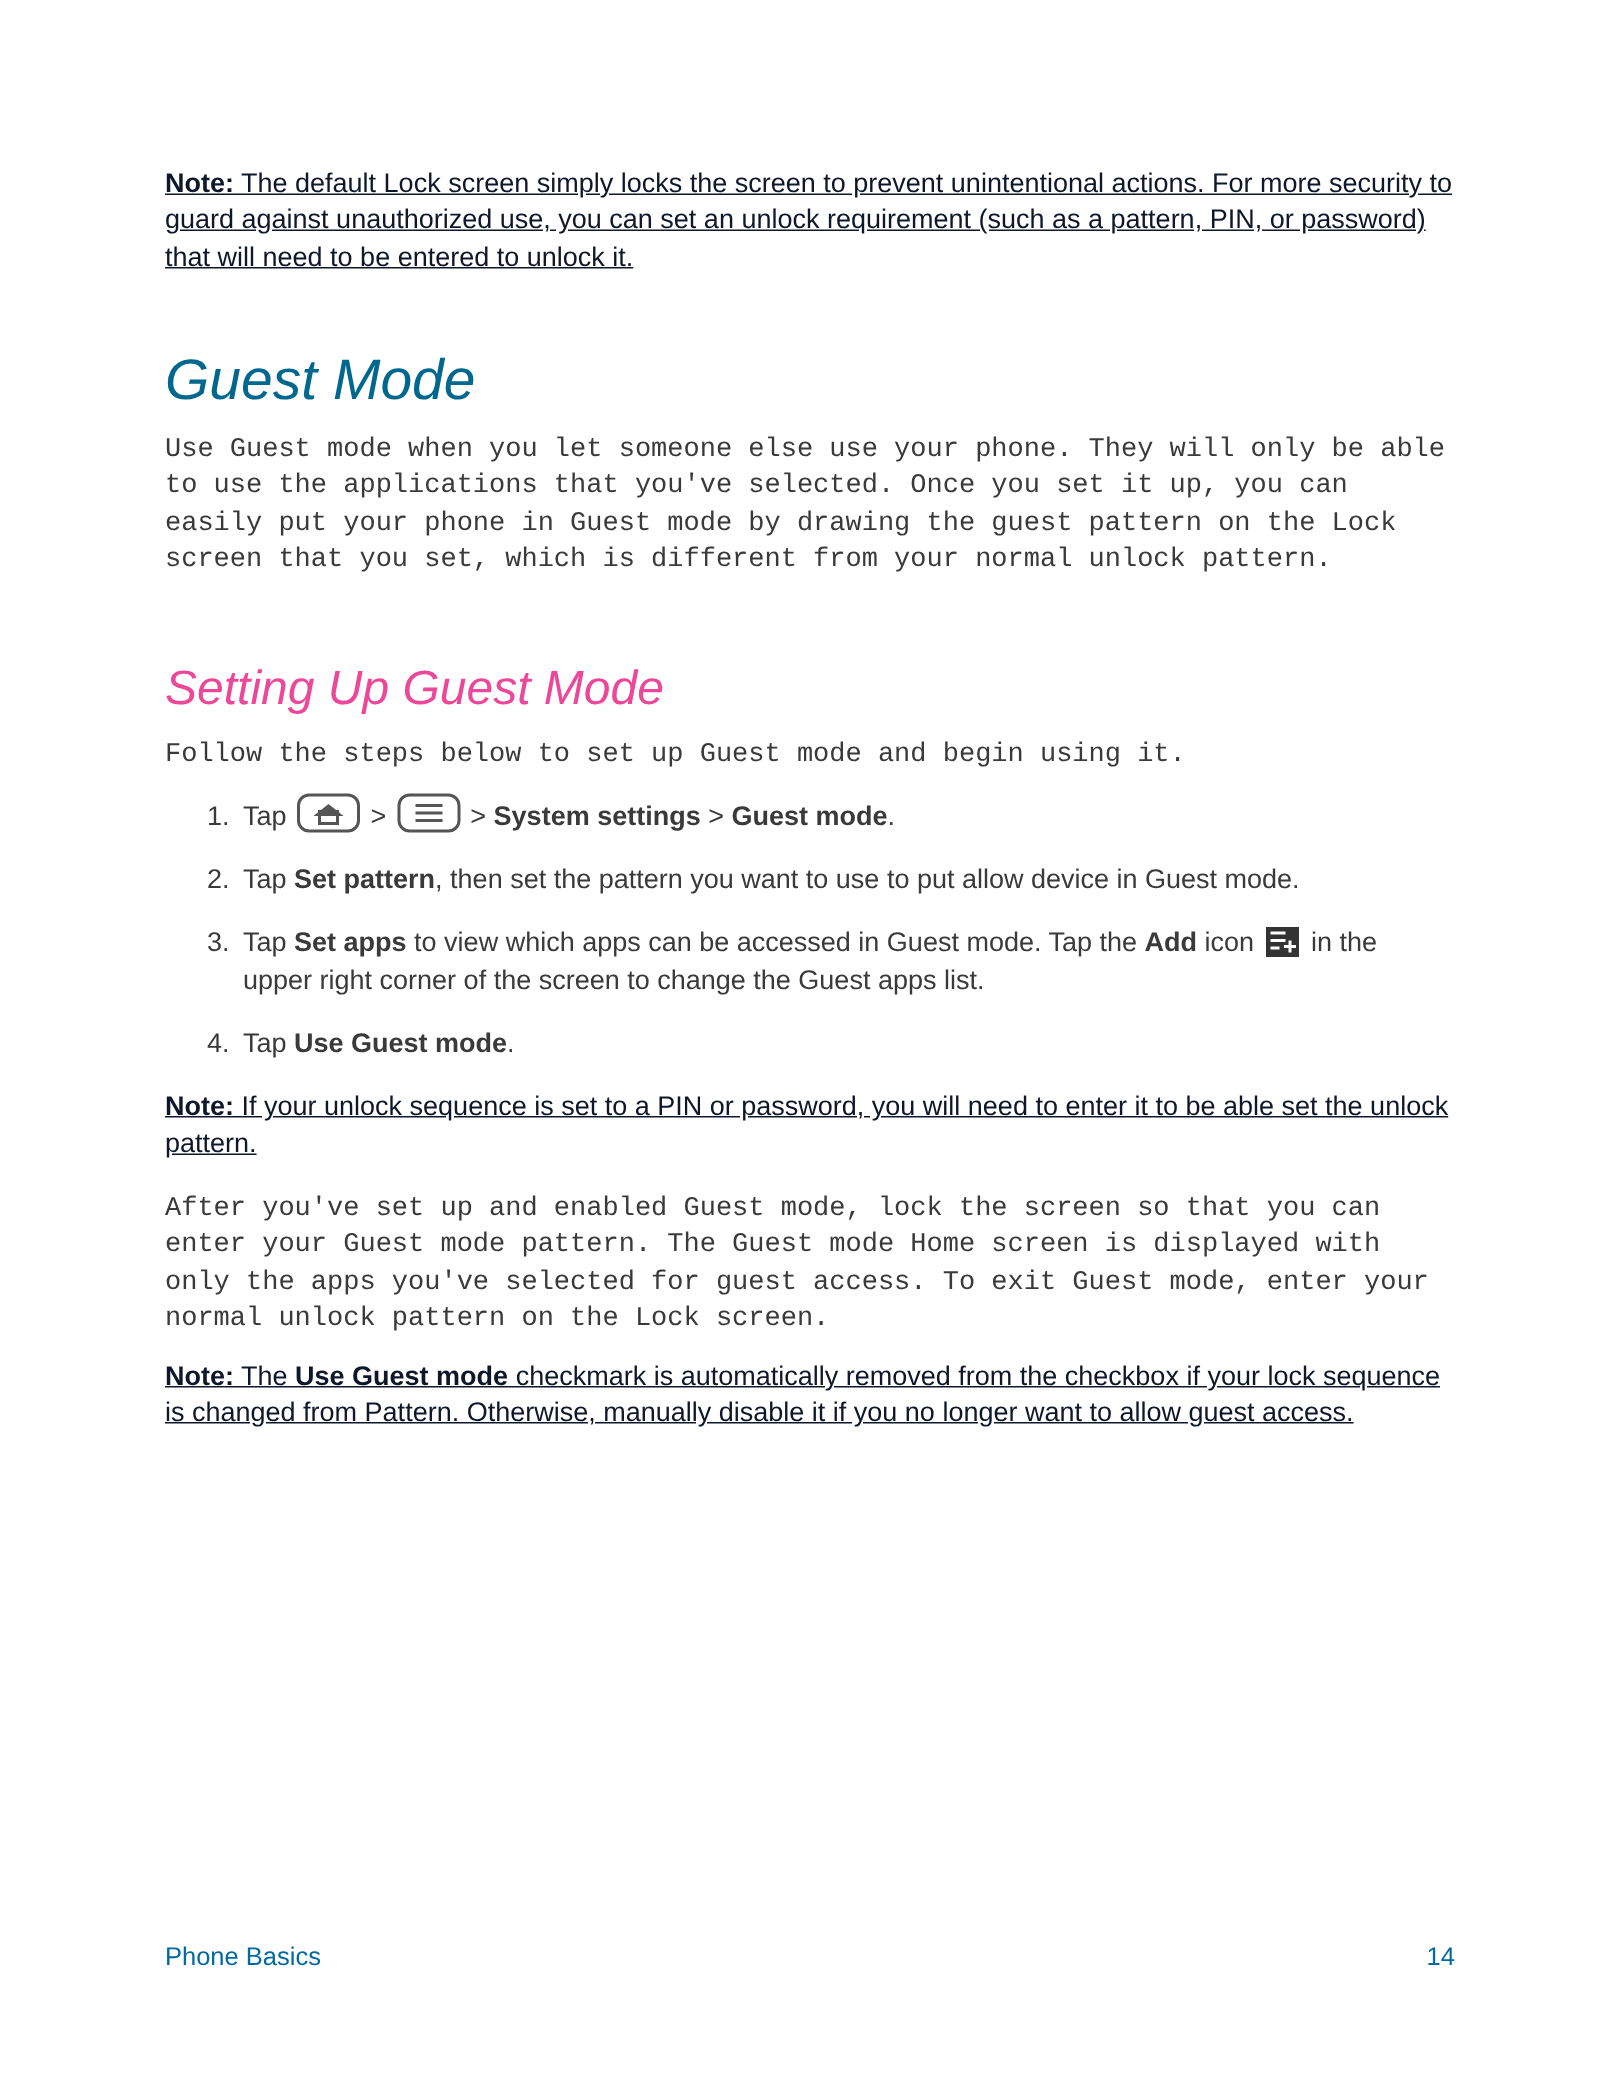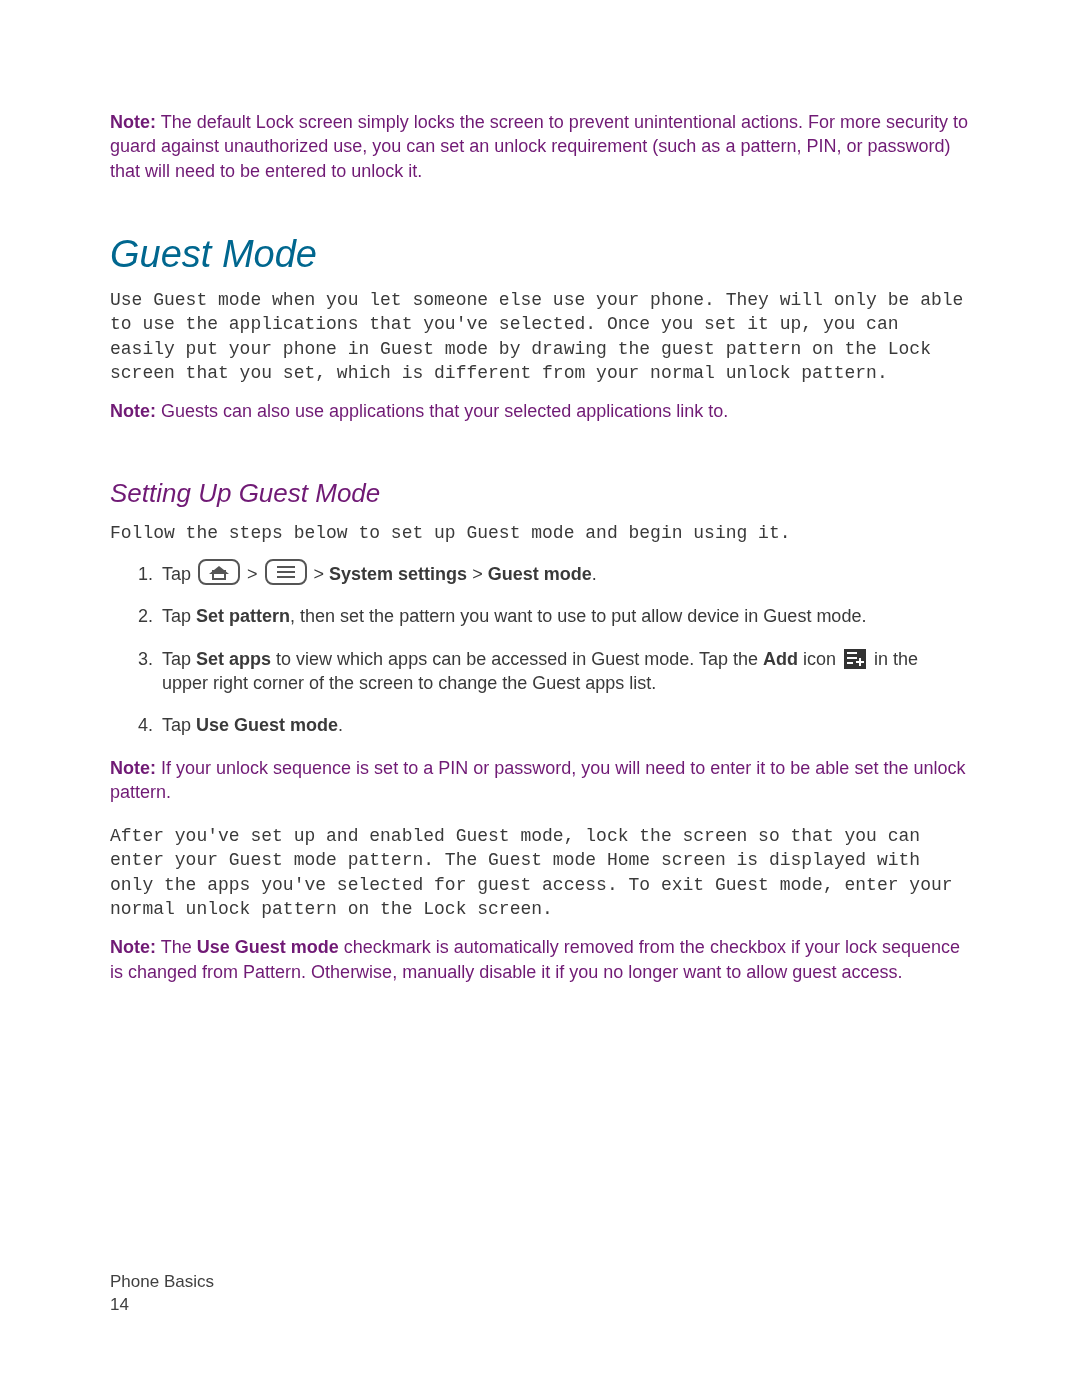--- a/index.html
+++ b/index.html
@@ -15,35 +15,35 @@
     color: #3a3a3a;
     font-size: 18px;
     line-height: 1.35;
   }
   .page {
     position: absolute;
     left: 110px;
     right: 110px;
     top: 110px;
   }
-  .green { color: #701a75; }
+  .green { color: #0f172a; text-decoration: underline; }
   .note-para { margin: 0 0 20px 0; }
   .bold { font-weight: bold; }
   h1.section-title {
     font-style: italic;
     font-weight: normal;
     color: #00678f;
     font-size: 38px;
     margin: 46px 0 8px 0;
   }
   h2.subsection {
     font-style: italic;
     font-weight: normal;
-    color: #701a75;
-    font-size: 26px;
+    color: #ec4899;
+    font-size: 32px;
     margin: 52px 0 10px 0;
   }
   p.body-text { margin: 0 0 14px 0; font-family: Liberation Mono, monospace; }
   ol.steps {
     margin: 10px 12px 14px 0;
     padding-left: 48px;
   }
   ol.steps > li {
     padding-left: 4px;
     margin: 0 0 18px 0;
@@ -119,41 +119,37 @@
   .icon-add .l3 { left:3px; top:13px; width:6px; height:2px; }
   .icon-add .plus-h { position:absolute; background:#fff; right:2px; bottom:6px; width:8px; height:2px; }
   .icon-add .plus-v { position:absolute; background:#fff; right:5px; bottom:3px; width:2px; height:8px; }
   .footer {
     position: absolute;
     left: 110px;
     right: 110px;
     bottom: 80px;
     display: flex;
     justify-content: space-between;
-    color: #404040;
+    color: #0369a1;
     font-size: 17px;
-    flex-direction: column;
   }
 </style>
 </head>
 <body>
 
 <div class="page">
 
   <p class="note-para green">
     <span class="bold">Note:</span><span> The default Lock screen simply locks the screen to prevent unintentional actions. For more security to guard against unauthorized use, you can set an unlock requirement (such as a pattern, PIN, or password) that will need to be entered to unlock it.</span>
   </p>
 
   <h1 class="section-title">Guest Mode</h1>
 
   <p class="body-text">Use Guest mode when you let someone else use your phone. They will only be able to use the applications that you've selected. Once you set it up, you can easily put your phone in Guest mode by drawing the guest pattern on the Lock screen that you set, which is different from your normal unlock pattern.</p>
 
-  <p class="note-para green">
-    <span class="bold">Note:</span><span> Guests can also use applications that your selected applications link to.</span>
-  </p>
 
   <h2 class="subsection">Setting Up Guest Mode</h2>
 
   <p class="body-text">Follow the steps below to set up Guest mode and begin using it.</p>
 
   <ol class="steps">
     <li>
       <span>Tap </span><span class="icon-key icon-home"></span><span> &gt; </span><span class="icon-key icon-menu"><span class="bar b1"></span><span class="bar b2"></span><span class="bar b3"></span></span><span> &gt; </span><span class="bold">System settings</span><span> &gt; </span><span class="bold">Guest mode</span><span>.</span>
     </li>
     <li>

